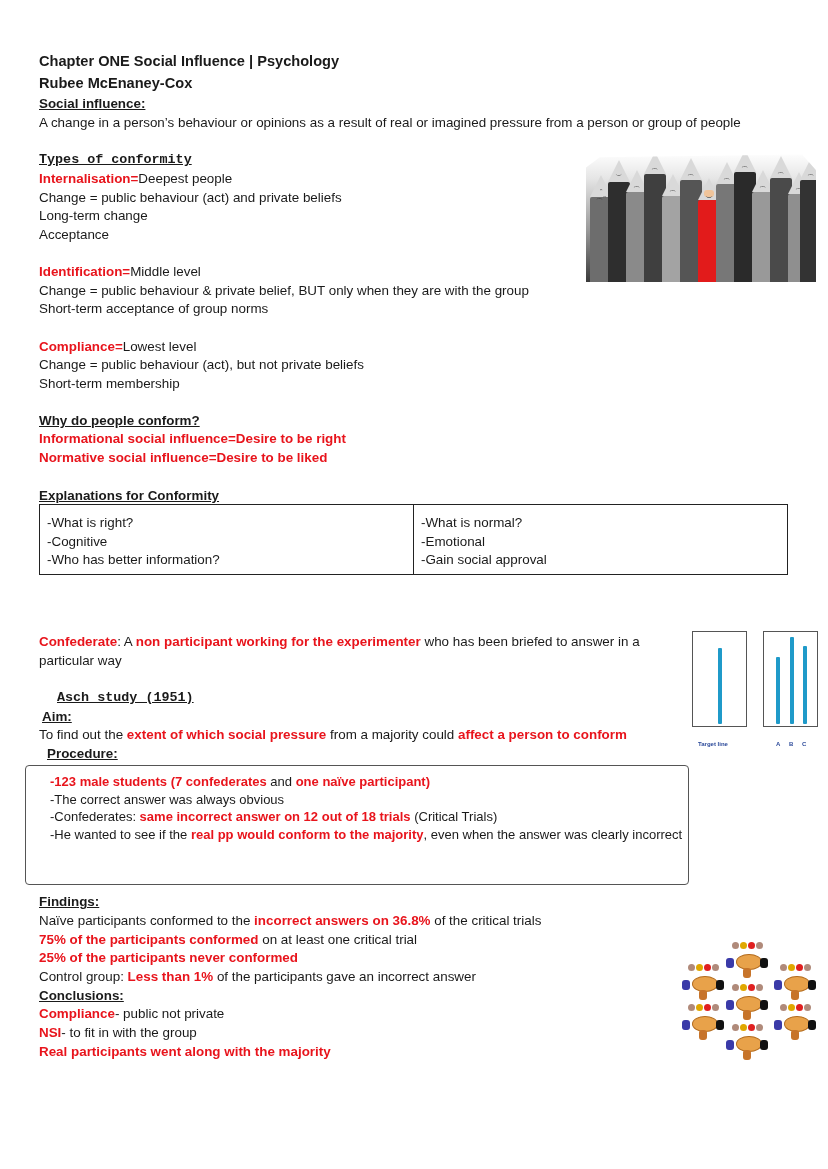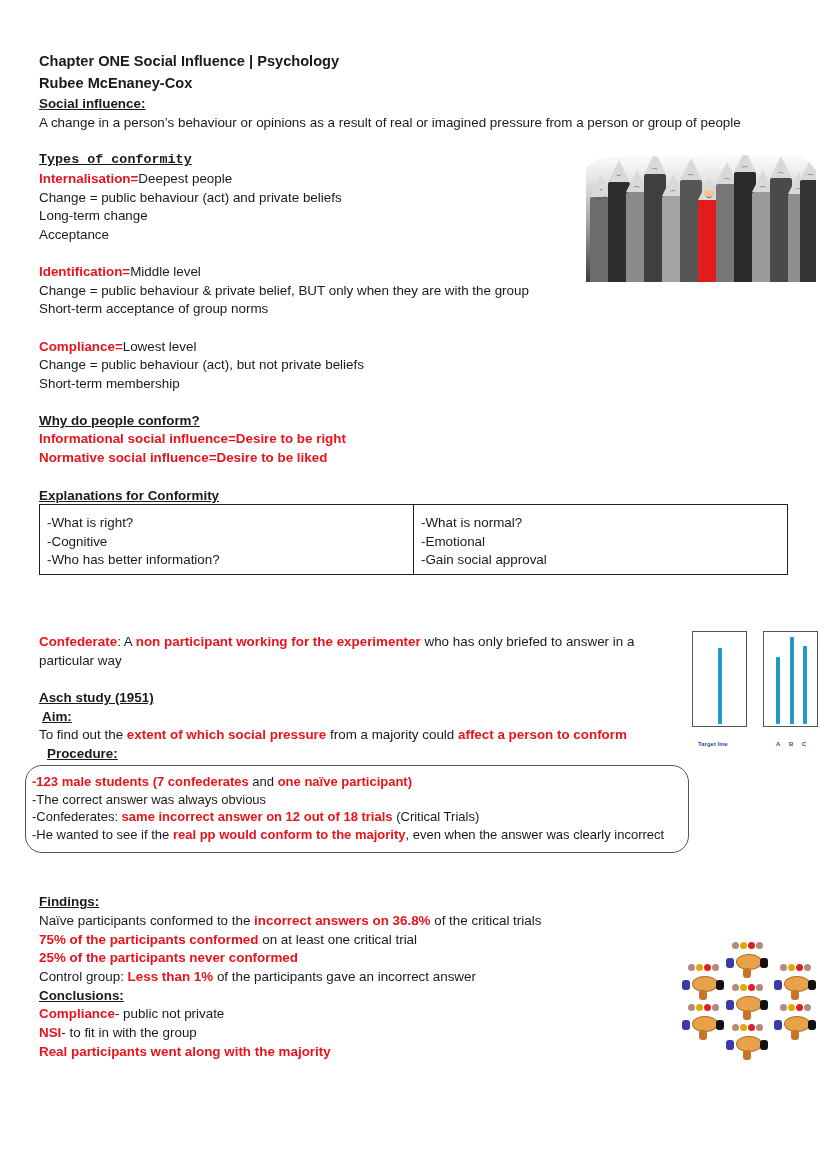--- a/index.html
+++ b/index.html
@@ -19,23 +19,23 @@
     position: absolute; left: 39px; top: 504px; width: 749px;
     border-collapse: collapse; font-size: 13.4px;
   }
   table.expl td {
     border: 1.5px solid #222; padding: 0 7px; vertical-align: top; width: 50%;
   }
   table.expl tr.hdr td { height: 36px; vertical-align: middle; }
   table.expl tr.body td { padding-top: 9px; padding-bottom: 4px; height: 56px; }
 
   .proc-box {
-    position: absolute; left: 25px; top: 765px; width: 664px; height: 88px;
-    border: 1.6px solid #555; border-radius: 17px; box-sizing: border-box;
-    padding: 7px 0 0 6px; font-size: 13px; line-height: 17.5px;
+    position: absolute; left: 25px; top: 765px; width: 664px; height: 120px;
+    border: 1.6px solid #555; border-radius: 4px; box-sizing: border-box;
+    padding: 7px 0 0 24px; font-size: 13px; line-height: 17.5px;
   }
 
   .pencils {
     position: absolute; left: 586px; top: 152px; width: 230px; height: 130px;
     overflow: hidden;
     background: linear-gradient(180deg, #fff 0%, #e6e6e6 20%, #9a9a9a 60%, #3a3a3a 100%);
     clip-path: polygon(0 12%, 6% 4%, 94% 2%, 100% 14%, 100% 100%, 0 100%);
   }
   .pencil {
     position: absolute; bottom: -10px; width: 22px; border-radius: 2px;
@@ -149,25 +149,25 @@
     <td>
       <div>-What is normal?</div>
       <div>-Emotional</div>
       <div>-Gain social approval</div>
     </td>
   </tr>
 </tbody>
   </table>
 
 <div class="abs line" style="left:39px;top:633px;">
-  <span class="redb">Confederate</span><span>: A </span><span class="redb">non participant working for the experimenter</span><span> who has only briefed to answer in a</span>
+  <span class="redb">Confederate</span><span>: A </span><span class="redb">non participant working for the experimenter</span><span> who has been briefed to answer in a</span>
 </div>
 <div class="abs line" style="left:39px;top:652px;">particular way</div>
 
-<div class="abs line b u" style="left:39px;top:689px;">Asch study (1951)</div>
+<div class="abs line b u" style="left:57px;top:689px;font-family:Liberation Mono, monospace;">Asch study (1951)</div>
 <div class="abs line b u" style="left:42px;top:708px;">Aim:</div>
 <div class="abs line" style="left:39px;top:726px;">
   <span>To find out the </span><span class="redb">extent of which social pressure</span><span> from a majority could </span><span class="redb">affect a person to conform</span>
 </div>
 <div class="abs line b u" style="left:39px;top:745px;margin-left:8px;">Procedure:</div>
 
 <div class="lines-fig">
   <div class="card" style="left:0;">
     <div class="stick" style="left:25px;top:16px;height:76px;"></div>
   </div>

